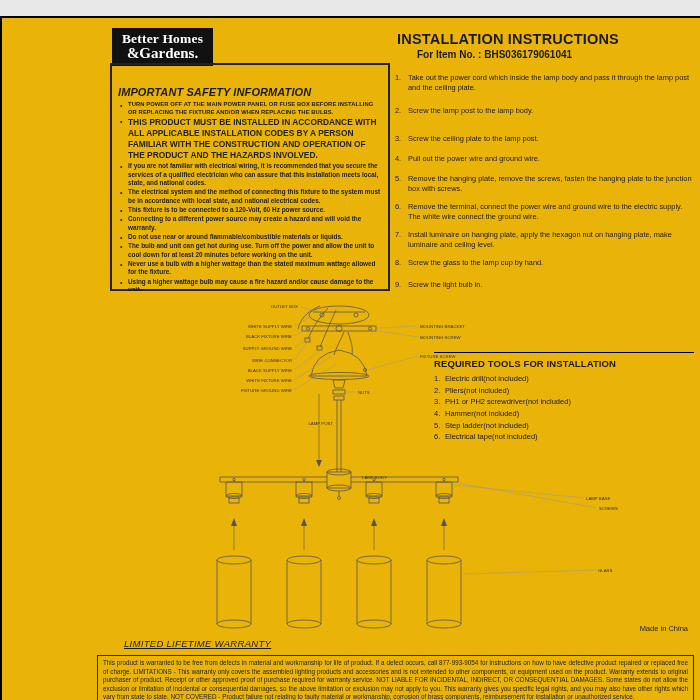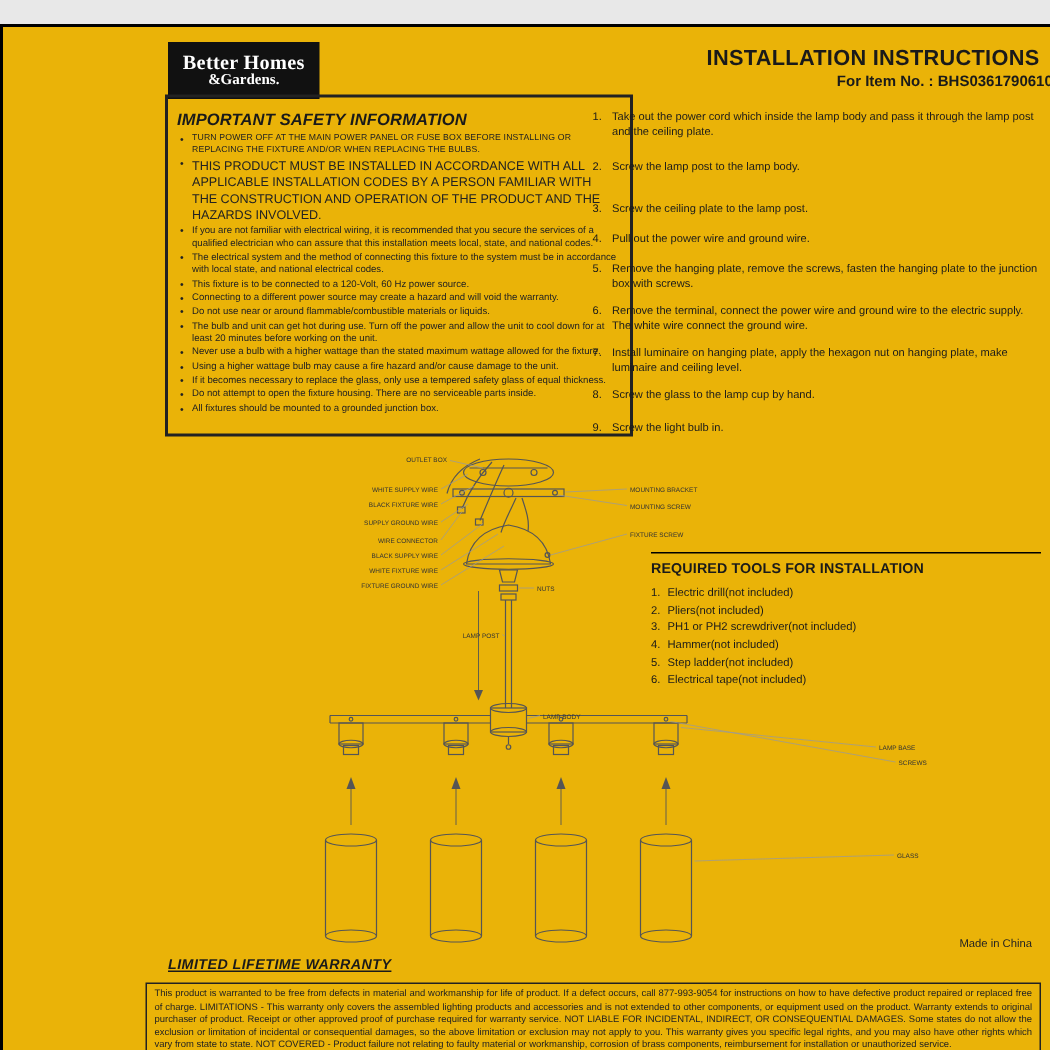--- a/index.html
+++ b/index.html
@@ -11,63 +11,63 @@
     border-top:2px solid #000; border-left:2px solid #000;
   }
   
   .logo {
     position:absolute; left:110px; top:10px; width:101px; height:38px;
     background:#111; color:#fff; display:flex; flex-direction:column;
     align-items:center; justify-content:center;
     font-family:"Liberation Serif", serif; font-weight:bold; line-height:1.02;
   }
   .logo .l1 { font-size:13.5px; letter-spacing:.2px; }
-  .logo .l2 { font-size:10px; }
-  .title-block { position:absolute; left:395px; top:13px; width:296px; text-align:right; }
+  .logo .l2 { font-size:15px; }
+  .title-block { position:absolute; left:395px; top:13px; width:296px; text-align:left; }
   .title-block h1 { font-size:14.5px; font-weight:bold; letter-spacing:.2px; }
   .item-line { margin-top:2px; font-weight:bold; font-size:10px; transform:translateX(20px); }
   .item-line .num { font-size:10px; }
   
   .safety {
-    position:absolute; left:108px; top:45px; width:312px; height:228px;
-    border:2px solid #222; padding:9px 7px 2px 6px; overflow:hidden;
+    position:absolute; left:108px; top:45px; width:280px; height:228px;
+    border:2px solid #222; padding:21px 7px 2px 6px; overflow:hidden;
   }
   .safety h2 { font-size:11px; font-weight:bold; font-style:italic; margin-bottom:3px; letter-spacing:.1px; }
   .safety ul { list-style:none; }
-  .safety li { position:relative; padding-left:10px; font-size:6.4px; line-height:1.3; margin-bottom:1px; color:#222; }
+  .safety li { position:relative; padding-left:10px; font-size:6.4px; line-height:1.3; margin-bottom:1px; color:#222;font-weight:bold; }
   .safety li::before { content:"•"; position:absolute; left:2px; top:0; font-size:7px; }
   .safety li:nth-child(1) { font-size:5.8px; letter-spacing:.1px; }
   .safety li:nth-child(2) { font-size:8.4px; line-height:1.32; }
   
   .steps { position:absolute; left:393px; top:55px; width:300px; }
   .steps ol { list-style:none; }
   .steps li { display:flex; font-size:7.4px; line-height:1.35; }
   .steps .n { width:13px; flex:0 0 13px; }
   .steps li:nth-child(1){ margin-bottom:13px; }
   .steps li:nth-child(2){ margin-bottom:18px; }
   .steps li:nth-child(3){ margin-bottom:10px; }
   .steps li:nth-child(4){ margin-bottom:10px; }
   .steps li:nth-child(5){ margin-bottom:8px; }
   .steps li:nth-child(6){ margin-bottom:8px; }
   .steps li:nth-child(7){ margin-bottom:8px; }
   .steps li:nth-child(8){ margin-bottom:12px; }
   
-  .tools { position:absolute; left:432px; top:350px; width:260px; border-top:1px solid #000; padding-top:5px; }
+  .tools { position:absolute; left:432px; top:334px; width:260px; border-top:1px solid #000; padding-top:5px; }
   .tools h3 { font-size:9.5px; font-weight:bold; margin-bottom:4px; letter-spacing:.1px; }
   .tools ol { list-style:none; }
   .tools li { display:flex; font-size:7.5px; line-height:1.55; }
   .tools .n { width:11px; flex:0 0 11px; }
   
   .diagram { position:absolute; left:170px; top:276px; width:490px; height:345px; }
   .diagram svg { width:100%; height:100%; }
   .dlabel { font-family:"Liberation Sans", sans-serif; font-size:4.3px; fill:#333; }
   
   .made-in { position:absolute; right:12px; top:606px; font-size:7.5px; color:#222; }
   .warranty-title {
-    position:absolute; left:110px; top:620px; font-size:9.5px; font-weight:bold;
+    position:absolute; left:122px; top:620px; font-size:9.5px; font-weight:normal;
     font-style:italic; text-decoration:underline; letter-spacing:.3px;
   }
   .warranty-box {
     position:absolute; left:95px; top:637px; width:597px; height:60px;
     border:1px solid #222; padding:3px 5px; font-size:6.3px; line-height:1.35;
     text-align:justify; color:#222;
   }
 </style>
 </head>
 <body>

